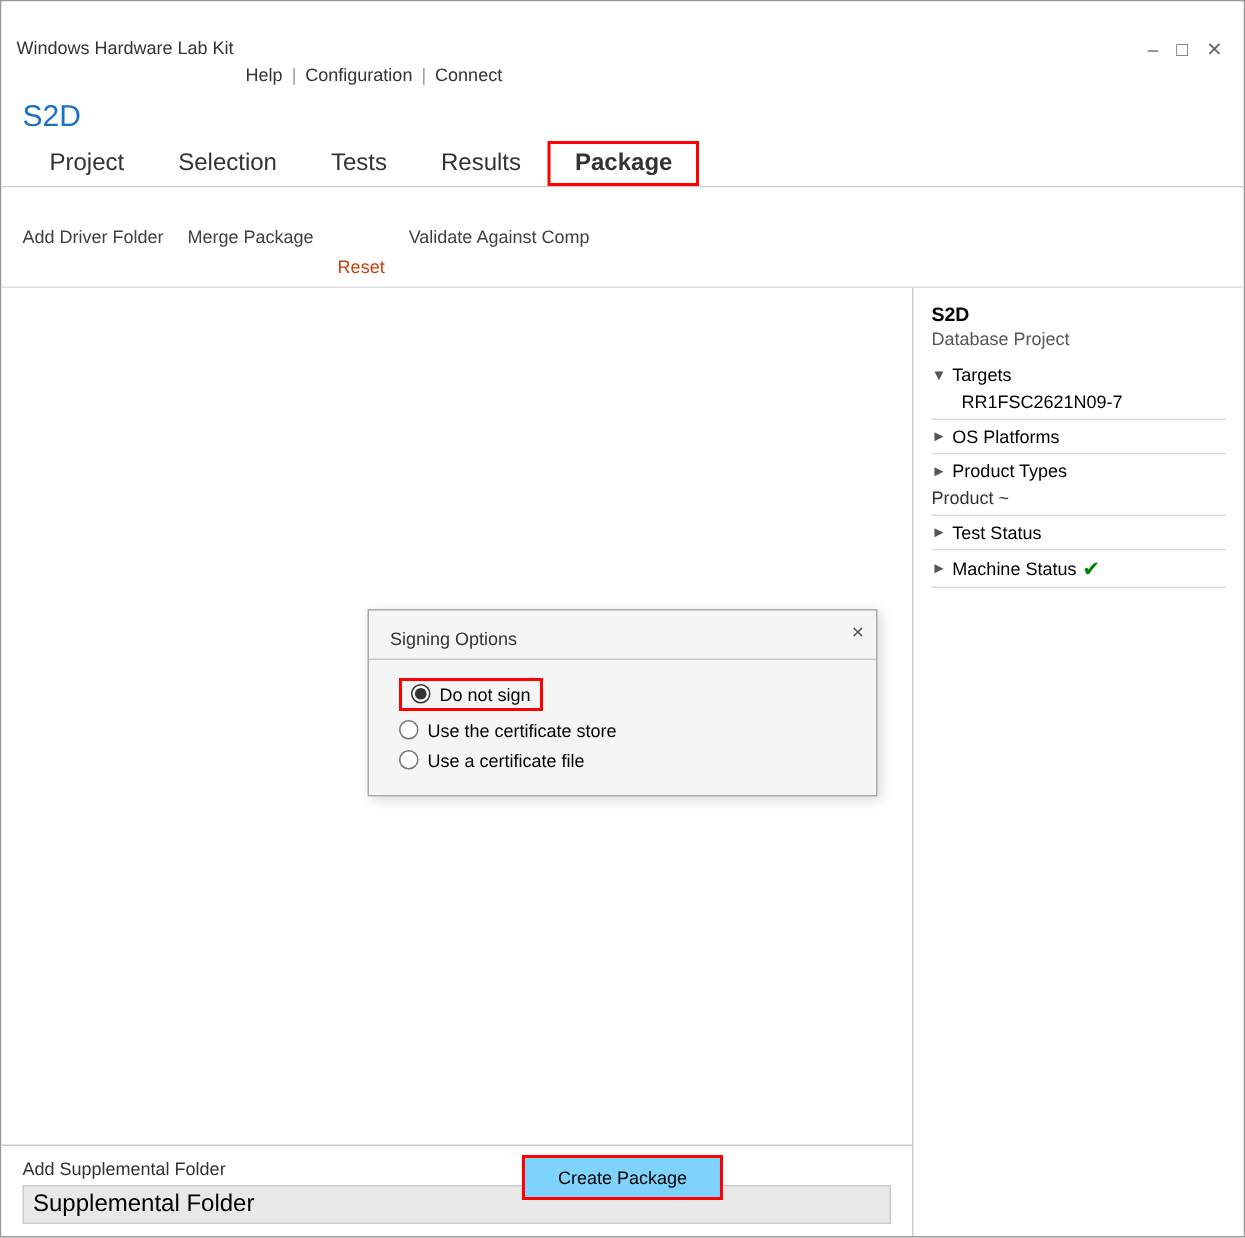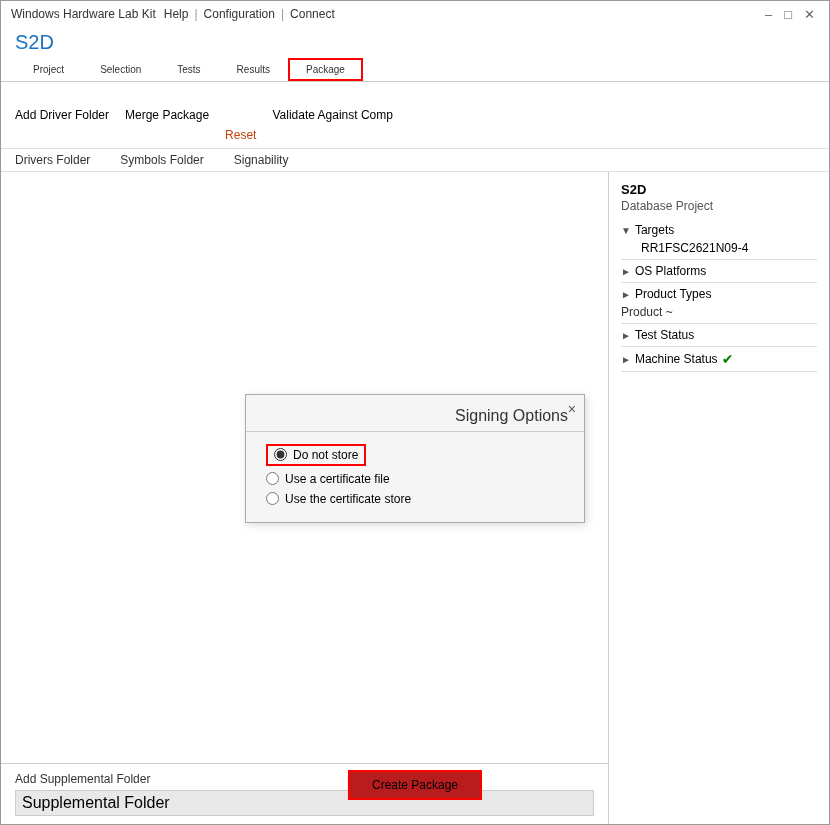--- a/index.html
+++ b/index.html
@@ -46,21 +46,21 @@
     }
 
     .title-bar-menu {
       display: flex;
       align-items: center;
       gap: 6px;
       font-size: 12px;
       color: #333;
     }
 
-    .title-bar-menu span { cursor: pointer; }
+    .title-bar-menu span { cursor: pointer; margin-top: 36px; }
     .title-bar-menu .sep { color: #999; }
 
     .window-controls {
       display: flex;
       gap: 4px;
       font-size: 11px;
       color: #666;
     }
 
     .win-btn {
@@ -87,46 +87,46 @@
     .nav-tabs {
       display: flex;
       gap: 0;
       background: #fff;
       padding: 0 14px;
       border-bottom: 1px solid #ccc;
     }
 
     .nav-tab {
       padding: 6px 18px;
-      font-size: 10px;
+      font-size: 16px;
       color: #333;
       cursor: pointer;
       position: relative;
     }
 
     .nav-tab.active {
-      font-weight: 400;
+      font-weight: 700;
       border: 2px solid red;
       background: #fff;
       padding: 4px 16px;
     }
 
     
     .toolbar {
       display: flex;
       align-items: center;
       gap: 0;
       background: #fff;
       padding: 4px 14px;
       border-bottom: 1px solid #e0e0e0;
     }
 
     .toolbar-item {
       font-size: 12px;
-      color: #000000;
+      color: #404040;
       padding: 2px 16px 2px 0;
       cursor: pointer;
       white-space: nowrap;
     }
 
     .toolbar-item.disabled {
       color: #c2410c;
       cursor: default;
       margin-top: 40px;
     }
@@ -238,21 +238,21 @@
     }
 
     
     .create-package-btn {
       position: absolute;
       bottom: 24px;
       left: 50%;
       transform: translateX(-50%);
       padding: 6px 22px;
       font-size: 12px;
-      background: #b91c1c;
+      background: #7dd3fc;
       border: 2px solid red;
       cursor: pointer;
       white-space: nowrap;
     }
 
     
     .modal-overlay {
       position: absolute;
       top: 0;
       left: 0;
@@ -282,25 +282,24 @@
       top: 6px;
       right: 8px;
       font-size: 14px;
       cursor: pointer;
       color: #555;
       background: none;
       border: none;
     }
 
     .modal-header {
-      font-size: 16px;
+      font-size: 12px;
       color: #333;
       padding: 12px 16px 6px 14px;
       font-weight: normal;
-      text-align: right;
     }
 
     .modal-body {
       padding: 6px 20px 16px 20px;
     }
 
     .radio-group {
       display: flex;
       flex-direction: column;
       gap: 6px;
@@ -391,25 +390,20 @@
     <div class="nav-tab active">Package</div>
   </div>
 
   <div class="toolbar">
     <span class="toolbar-item">Add Driver Folder</span>
     <span class="toolbar-item">Merge Package</span>
     <span class="toolbar-item disabled">Reset</span>
     <span class="toolbar-item">Validate Against Comp</span>
   </div>
 
-  <div class="sub-toolbar">
-    <span class="sub-toolbar-item">Drivers Folder</span>
-    <span class="sub-toolbar-item">Symbols Folder</span>
-    <span class="sub-toolbar-item">Signability</span>
-  </div>
 
   <div class="main-content">
 
     <div class="left-panel">
 
       <div style="position:absolute; bottom:0; left:0; right:0;">
         <div class="bottom-area">
           <div class="bottom-link">Add Supplemental Folder</div>
           <div class="bottom-field">Supplemental Folder</div>
         </div>
@@ -419,21 +413,21 @@
 
     <div class="right-panel">
       <div class="right-panel-title">S2D</div>
       <div class="right-panel-subtitle">Database Project</div>
 
       <div class="tree-section">
         <div class="tree-item">
           <span class="arrow">▼</span>
           <span>Targets</span>
         </div>
-        <div class="tree-child">RR1FSC2621N09-4</div>
+        <div class="tree-child">RR1FSC2621N09-7</div>
       </div>
 
       <div class="tree-section">
         <div class="tree-item">
           <span class="arrow">►</span>
           <span>OS Platforms</span>
         </div>
       </div>
 
       <div class="tree-section">
@@ -467,33 +461,33 @@
         <button class="modal-close">×</button>
 
         <div class="modal-header">Signing Options</div>
         <div class="modal-divider"></div>
 
         <div class="modal-body">
           <div class="radio-group">
 
             <label class="radio-item selected-radio" style="border:2px solid red; padding:2px 6px; display:inline-flex; align-items:center; gap:6px; width:fit-content;">
               <input type="radio" name="signing" checked="" style="">
-              <span>Do not store</span>
+              <span>Do not sign</span>
+            </label>
+
+            <label class="radio-item">
+              <input type="radio" name="signing" style="">
+              <span>Use the certificate store</span>
             </label>
 
             <label class="radio-item">
               <input type="radio" name="signing" style="">
               <span>Use a certificate file</span>
             </label>
 
-            <label class="radio-item">
-              <input type="radio" name="signing" style="">
-              <span>Use the certificate store</span>
-            </label>
-
           </div>
         </div>
 
 
       </div>
     </div>
 
   </div>
 
   <button class="create-package-btn">Create Package</button>

